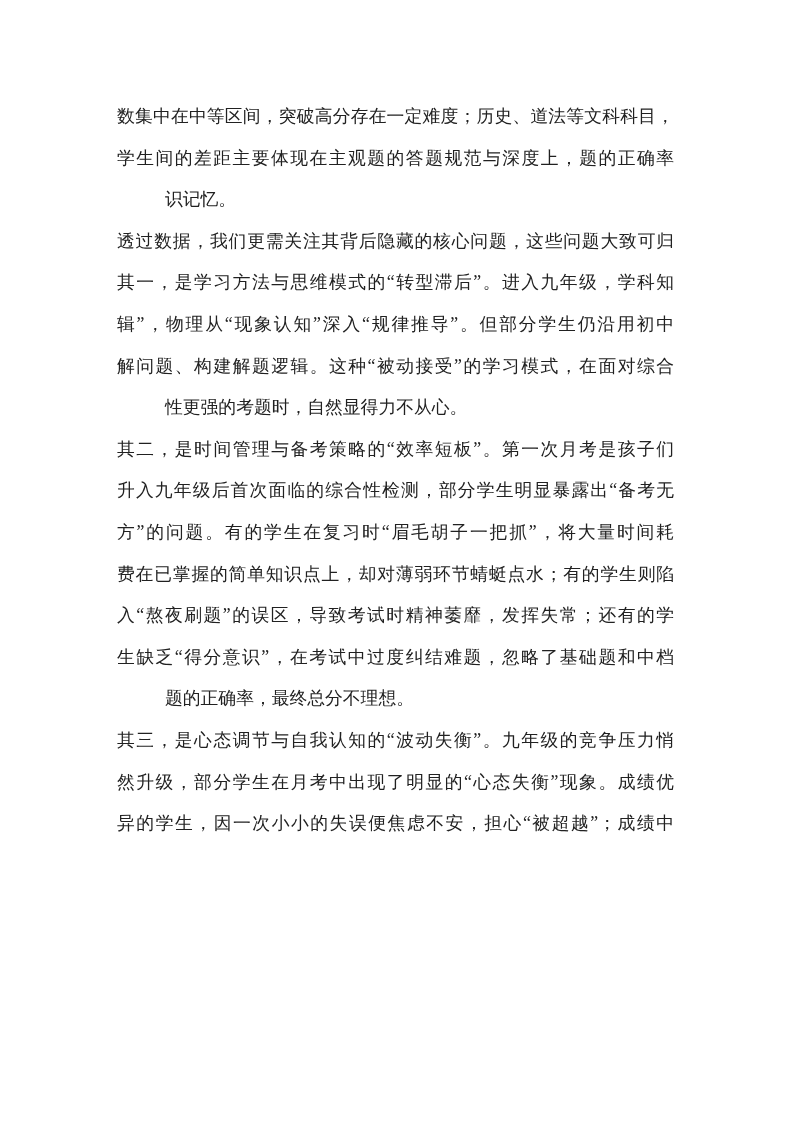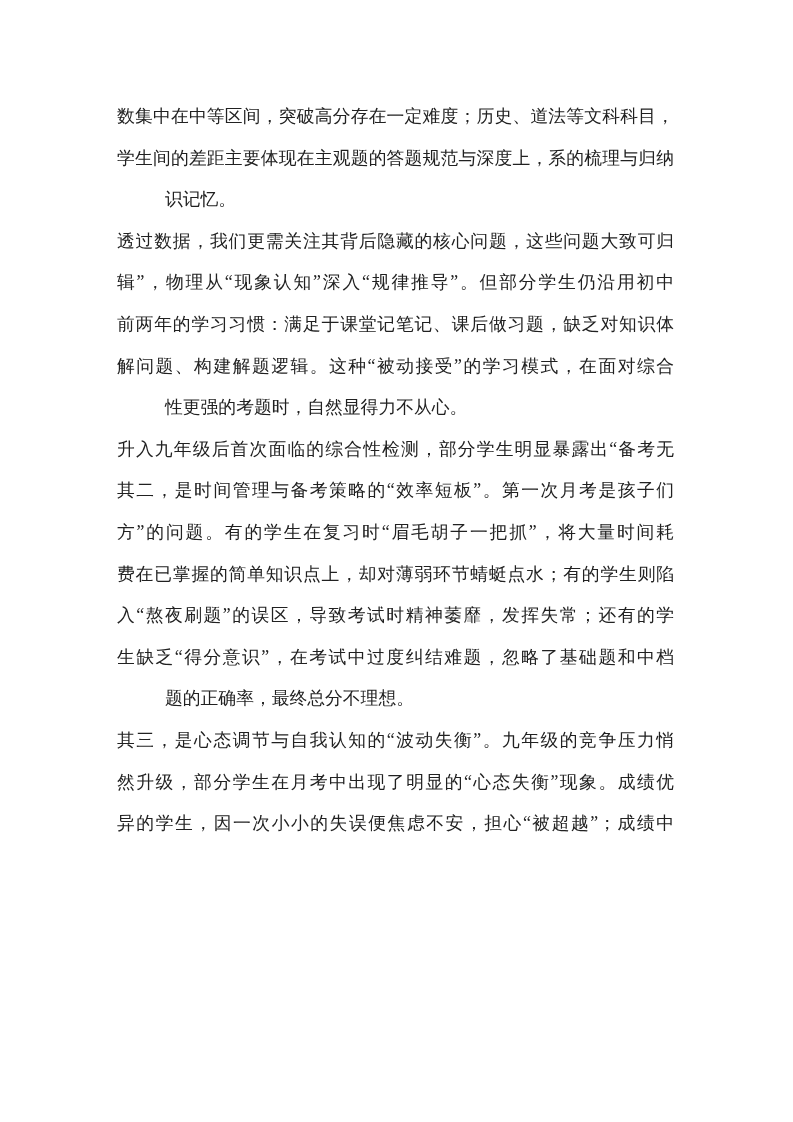--- a/index.html
+++ b/index.html
@@ -41,29 +41,29 @@
     text-align-last: left;
     margin-left: 48px;
   }
 </style>
 </head>
 <body>
 
 <div class="page">
   <div class="text-block" id="text-block">
       <div class="line fill">数集中在中等区间，突破高分存在一定难度；历史、道法等文科科目，</div>
-      <div class="line fill">学生间的差距主要体现在主观题的答题规范与深度上，系的梳理与归纳</div>
+      <div class="line fill">学生间的差距主要体现在主观题的答题规范与深度上，题的正确率</div>
       <div class="line last">识记忆。</div>
       <div class="line fill">透过数据，我们更需关注其背后隐藏的核心问题，这些问题大致可归</div>
+      <div class="line fill">其一，是学习方法与思维模式的“转型滞后”。进入九年级，学科知</div>
       <div class="line fill">辑”，物理从“现象认知”深入“规律推导”。但部分学生仍沿用初中</div>
-      <div class="line fill">前两年的学习习惯：满足于课堂记笔记、课后做习题，缺乏对知识体</div>
       <div class="line fill">解问题、构建解题逻辑。这种“被动接受”的学习模式，在面对综合</div>
       <div class="line last">性更强的考题时，自然显得力不从心。</div>
+      <div class="line fill">其二，是时间管理与备考策略的“效率短板”。第一次月考是孩子们</div>
       <div class="line fill">升入九年级后首次面临的综合性检测，部分学生明显暴露出“备考无</div>
-      <div class="line fill">其二，是时间管理与备考策略的“效率短板”。第一次月考是孩子们</div>
       <div class="line fill">方”的问题。有的学生在复习时“眉毛胡子一把抓”，将大量时间耗</div>
       <div class="line fill">费在已掌握的简单知识点上，却对薄弱环节蜻蜓点水；有的学生则陷</div>
       <div class="line fill">入“熬夜刷题”的误区，导致考试时精神萎靡，发挥失常；还有的学</div>
       <div class="line fill">生缺乏“得分意识”，在考试中过度纠结难题，忽略了基础题和中档</div>
       <div class="line last">题的正确率，最终总分不理想。</div>
       <div class="line fill">其三，是心态调节与自我认知的“波动失衡”。九年级的竞争压力悄</div>
       <div class="line fill">然升级，部分学生在月考中出现了明显的“心态失衡”现象。成绩优</div>
       <div class="line fill">异的学生，因一次小小的失误便焦虑不安，担心“被超越”；成绩中</div>
     </div>
 </div>

